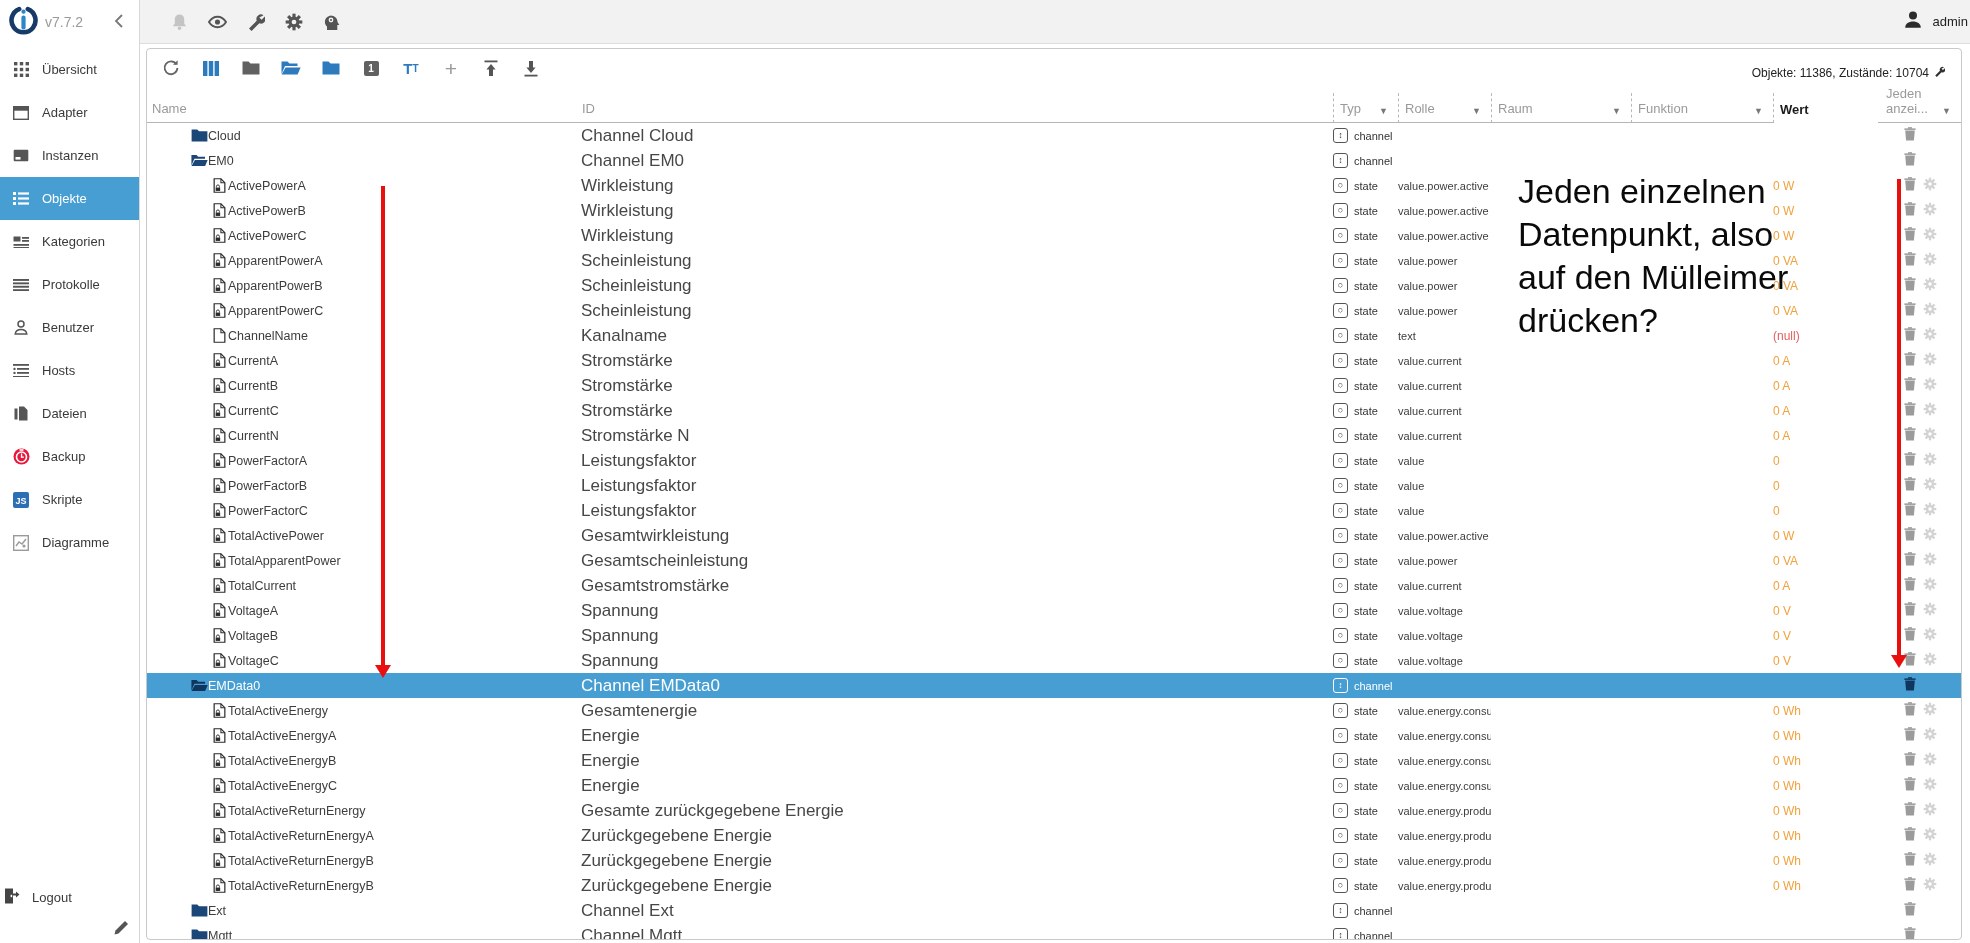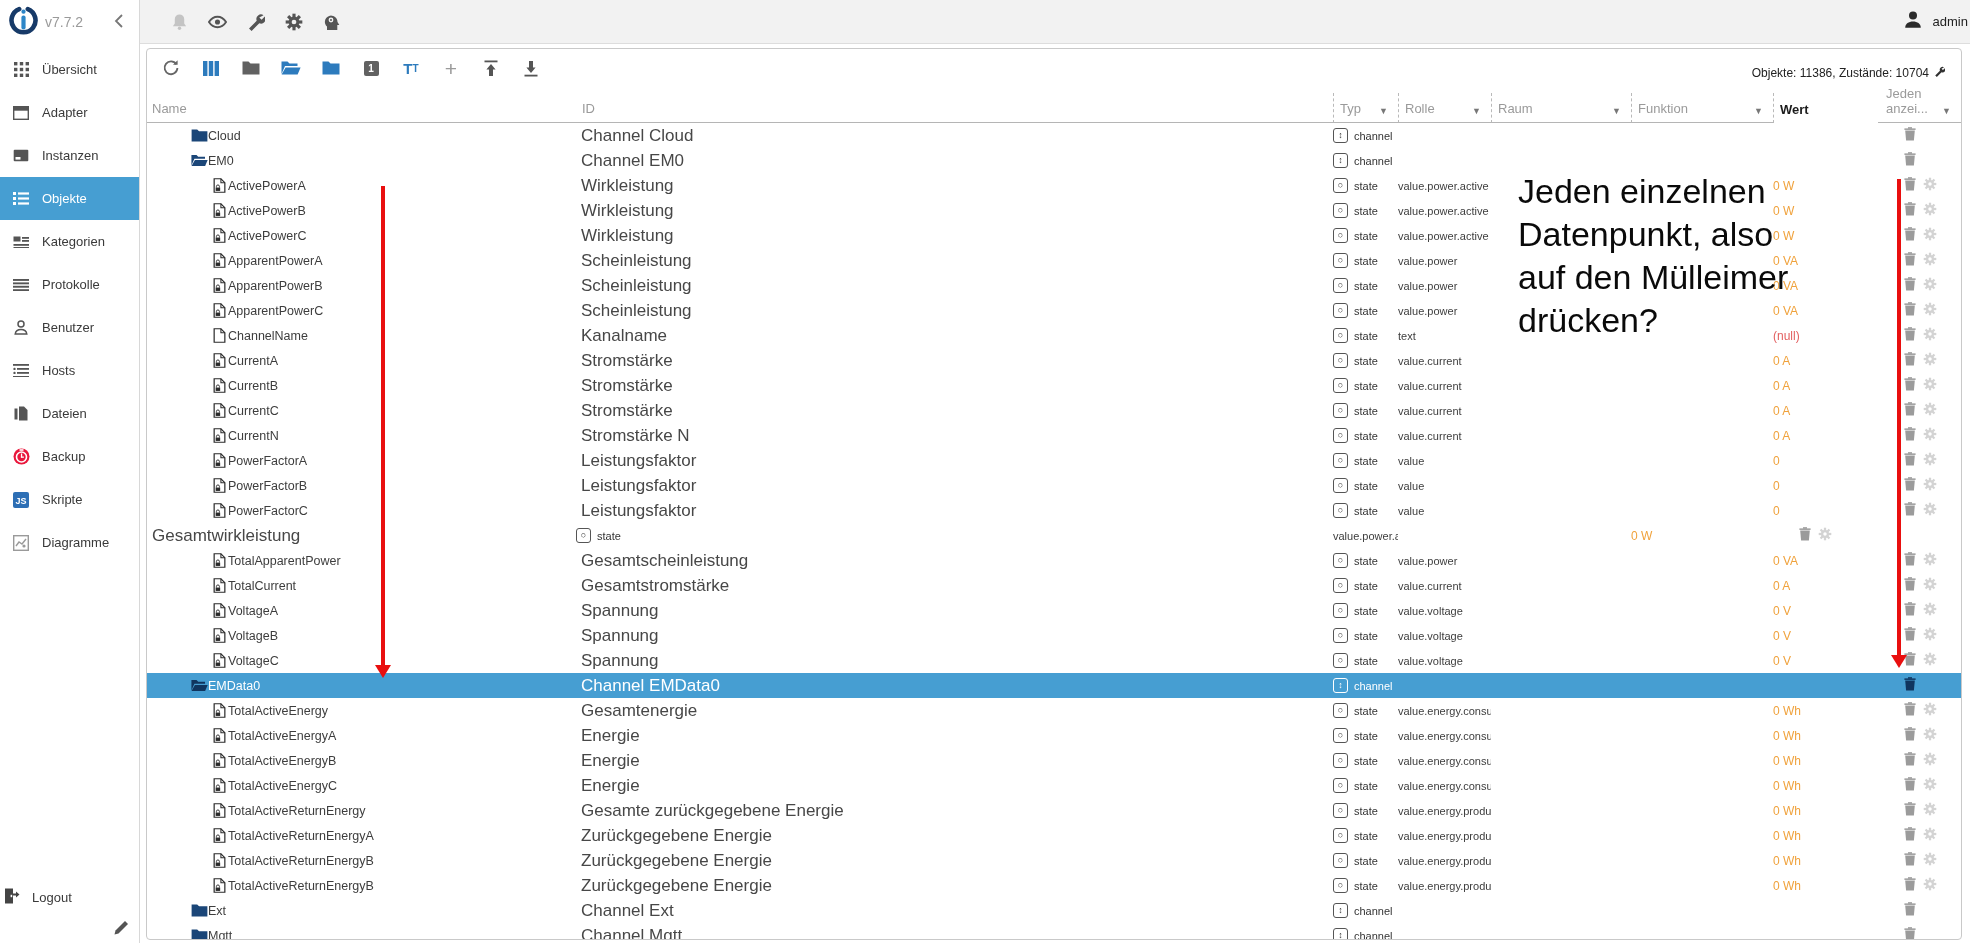--- a/index.html
+++ b/index.html
@@ -998,20 +998,31 @@
                 <rect x="0.8" y="6.7" width="14.4" height="2.6"></rect>
                 <rect x="6.7" y="0.8" width="2.6" height="14.4" transform="rotate(45 8 8)"></rect>
                 <rect x="6.7" y="0.8" width="2.6" height="14.4" transform="rotate(-45 8 8)"></rect>
                 <circle cx="8" cy="8" r="4.6"></circle>
               </g>
               <circle cx="8" cy="8" r="2" fill="#fff"></circle>
             </svg></span>
         </div>
       </div>
       <div class="row grid-cols">
+        <div class="tree" style="padding-left: 64px;">
+          <span class="obj-icon">
+            <svg width="13" height="15" viewBox="0 0 13 16">
+              <path d="M0.8 0.8h7.2l4.2 4.2v10.2H0.8z" fill="#fff" stroke="#2b2b2b" stroke-width="1.3"></path>
+              <path d="M8 0.8v4.2h4.2" fill="none" stroke="#2b2b2b" stroke-width="1.1"></path>
+              <path d="M3.2 10.2V9a1.6 1.6 0 0 1 3.2 0v1.2" fill="none" stroke="#2b2b2b" stroke-width="1"></path>
+              <rect x="2.4" y="10.2" width="4.8" height="3.6" fill="#2b2b2b"></rect>
+            </svg>
+          </span>
+          <span>TotalActivePower</span>
+        </div>
         <div class="cname">Gesamtwirkleistung</div>
         <div class="ctyp">
           <span class="badge">○</span>
           <span>state</span>
         </div>
         <div class="crole">value.power.active</div>
         <div></div>
         <div></div>
         <div class="cwert orange">0 W</div>
         <div class="cact">

